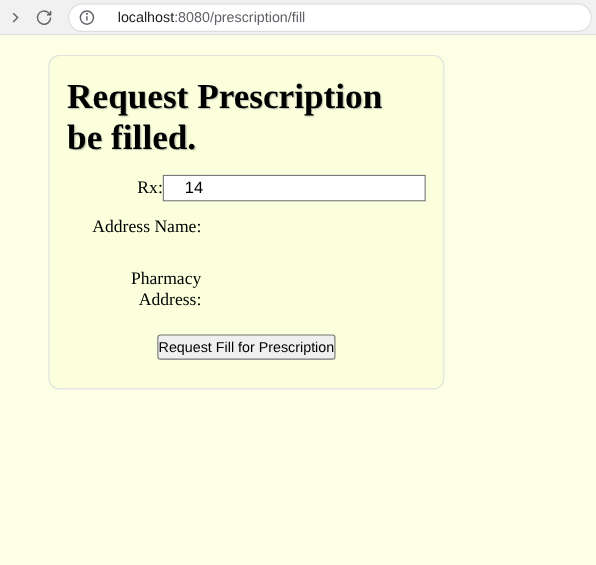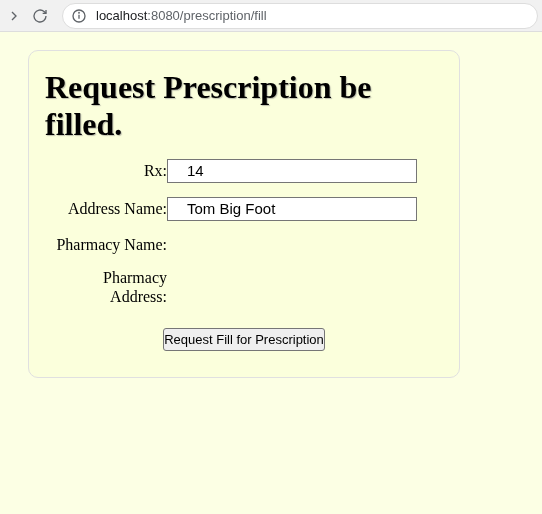--- a/index.html
+++ b/index.html
@@ -31,43 +31,43 @@
     .nav-icon svg { width: 16px; height: 16px; }
     .url-bar {
       flex: 1;
       height: 26px;
       background: #fff;
       border: 1px solid #ddd;
       border-radius: 13px;
       display: flex;
       align-items: center;
       padding: 0 8px;
-      gap: 9px;
+      gap: 20px;
       font-family: Arial, sans-serif;
       font-size: 13px;
       margin-left: 6px;
     }
     .info-icon {
       width: 16px;
       height: 16px;
       display: flex;
       align-items: center;
       justify-content: center;
       color: #5f6368;
     }
     .url-text { color: #5f6368; }
     .url-host { color: #202124; }
     .page {
       background: #fcffe4;
       height: calc(514px - 32px);
       padding-top: 18px;
     }
     .card {
-      width: 432px;
-      margin-left: 28px;
+      width: 360px;
+      margin-left: 44px;
       background: #fbffdc;
       border: 1px solid #e0e0e0;
       border-radius: 10px;
       padding: 18px 16px 26px 16px;
     }
     h1 {
       font-size: 32px;
       font-weight: bold;
       line-height: 1.15;
       text-shadow: 1px 1px 1px rgba(128,128,128,0.5);
@@ -145,25 +145,23 @@
   <div class="card">
     <h1>Request Prescription be filled.</h1>
 
     <div class="form-row">
       <div class="label">Rx:</div>
       <input class="input" type="text" value="14" style="">
     </div>
 
     <div class="form-row">
       <div class="label">Address Name:</div>
-      <input class="input" type="text" value="Tom Big Foot" style="">
     </div>
 
     <div class="form-row">
-      <div class="label">Pharmacy Name:</div>
     </div>
 
     <div class="form-row top">
       <div class="label">Pharmacy Address:</div>
     </div>
 
     <div class="submit-row">
       <button class="submit-btn">Request Fill for Prescription</button>
     </div>
   </div>

